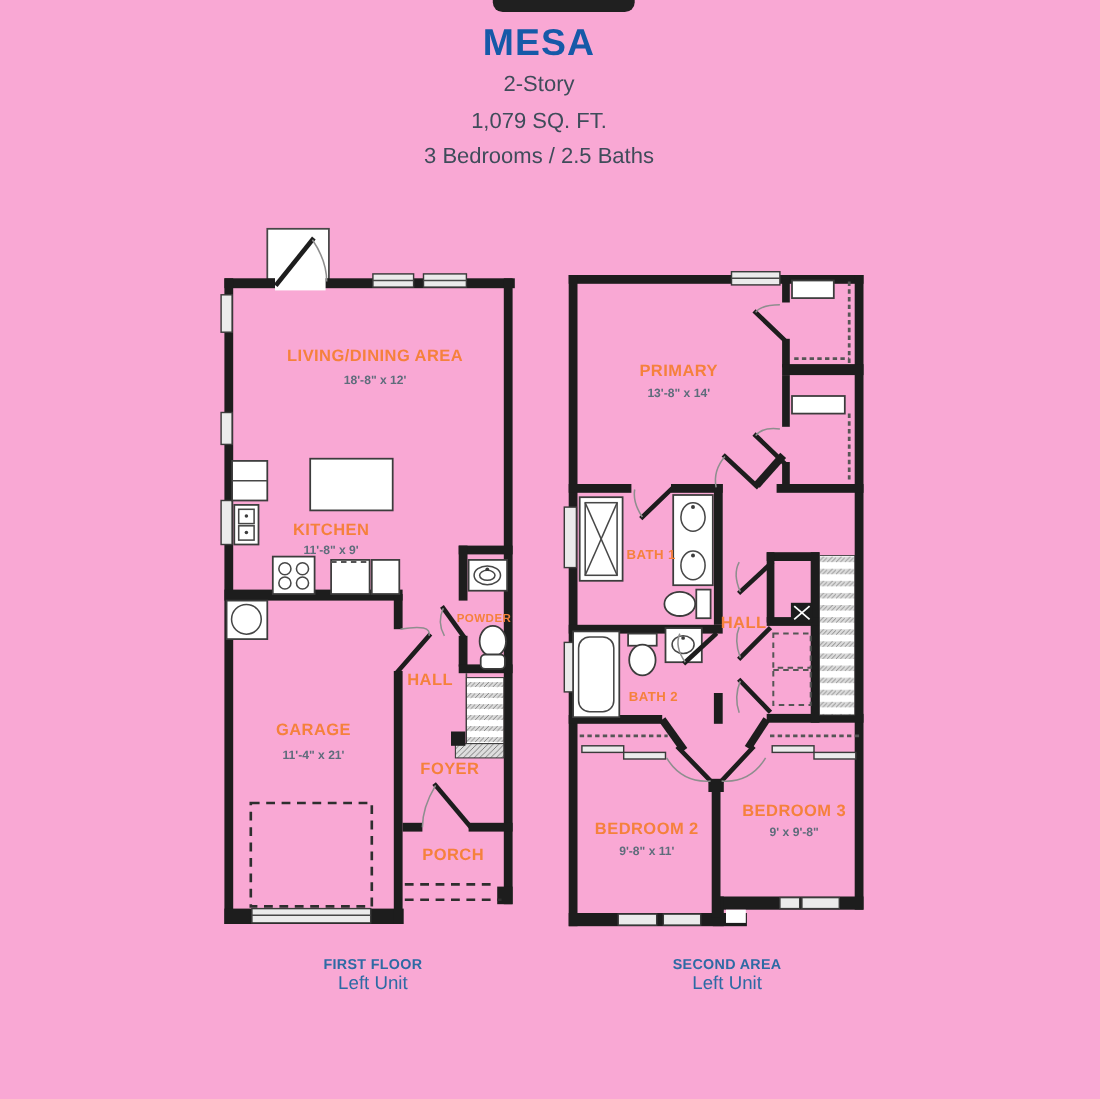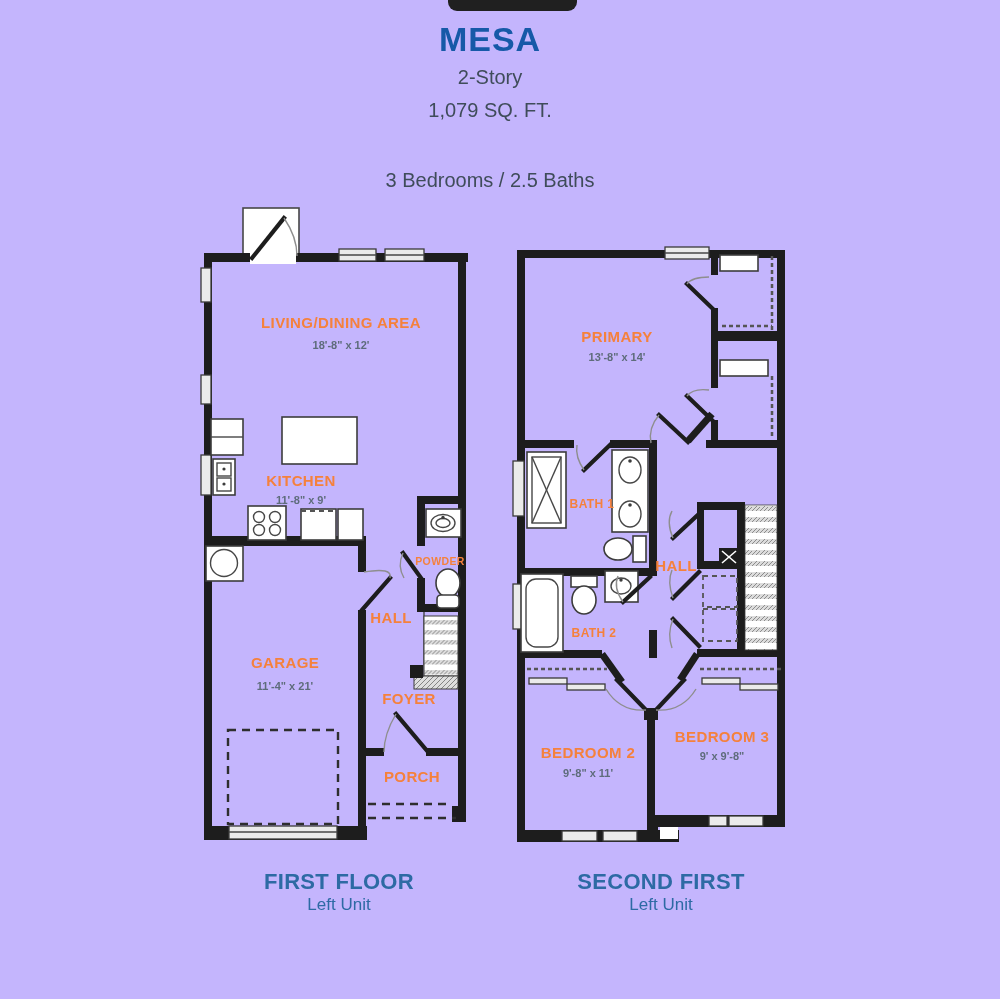--- a/index.html
+++ b/index.html
@@ -1,26 +1,26 @@
 <!DOCTYPE html>
 <html style="--title-blue: #1659a8; --caption-blue: #2d6aa4; --subtitle-gray: #3f4c5a; --room-orange: #f5813c; --dim-slate: #5e6c7b; --wall-black: #1d1d1d;"><head>
 <meta charset="utf-8">
 <style>
   html,body{margin:0;padding:0;background:#fff;}
-  .page{position:relative;width:1000px;height:999px;background:#c4b5fd;overflow:hidden;
+  .page{position:relative;width:1000px;height:999px;background:#f9a8d4;overflow:hidden;
         font-family:"Liberation Sans",sans-serif;}
   .abs{position:absolute;}
   .top-cap{left:448px;top:0;width:129px;height:11px;background:#202020;border-radius:0 0 9px 9px;}
   .header{left:290px;top:0;width:400px;text-align:center;}
   .plan-name{position:absolute;top:20px;left:0;width:100%;font-size:34px;font-weight:bold;
              color:var(--title-blue);letter-spacing:1px;}
   .sub{position:absolute;left:0;width:100%;font-size:20px;color:var(--subtitle-gray);}
-  .sub1{top:66px;} .sub2{top:99px;} .sub3{top:131px;margin-top:38px;}
+  .sub1{top:66px;} .sub2{top:99px;} .sub3{top:131px;}
   .caption{width:220px;text-align:center;color:var(--caption-blue);}
-  .cap-title{font-size:22px;font-weight:600;letter-spacing:.3px;}
+  .cap-title{font-size:13px;font-weight:600;letter-spacing:.3px;}
   .cap-unit{font-size:17px;margin-top:0;}
   svg{position:absolute;left:0;top:0;}
   .wall{fill:var(--wall-black);}
   .wline{stroke:var(--wall-black);stroke-width:7;fill:none;}
   .thin{fill:#fff;stroke:#474747;stroke-width:1.6;}
   .thin2{fill:none;stroke:#474747;stroke-width:1.4;}
   .fix{fill:#fff;stroke:#3c3c3c;stroke-width:1.6;}
   .win{fill:#ebebeb;stroke:#3a3a3a;stroke-width:1.3;}
   .arc{fill:none;stroke:#8e8e8e;stroke-width:1.4;}
   .leaf{stroke:var(--wall-black);stroke-width:4.2;fill:none;stroke-linecap:square;}
@@ -349,17 +349,17 @@
       <text class="room" x="722" y="742">BEDROOM 3</text>
       <text class="dim" x="722" y="760">9' x 9'-8"</text>
     </g>
   </svg>
 
   <div class="abs caption" style="left:229px;top:869px;">
     <div class="cap-title">FIRST FLOOR</div>
     <div class="cap-unit">Left Unit</div>
   </div>
   <div class="abs caption" style="left:551px;top:869px;">
-    <div class="cap-title">SECOND FIRST</div>
+    <div class="cap-title">SECOND AREA</div>
     <div class="cap-unit">Left Unit</div>
   </div>
 
 </div>
 
 </body></html>

